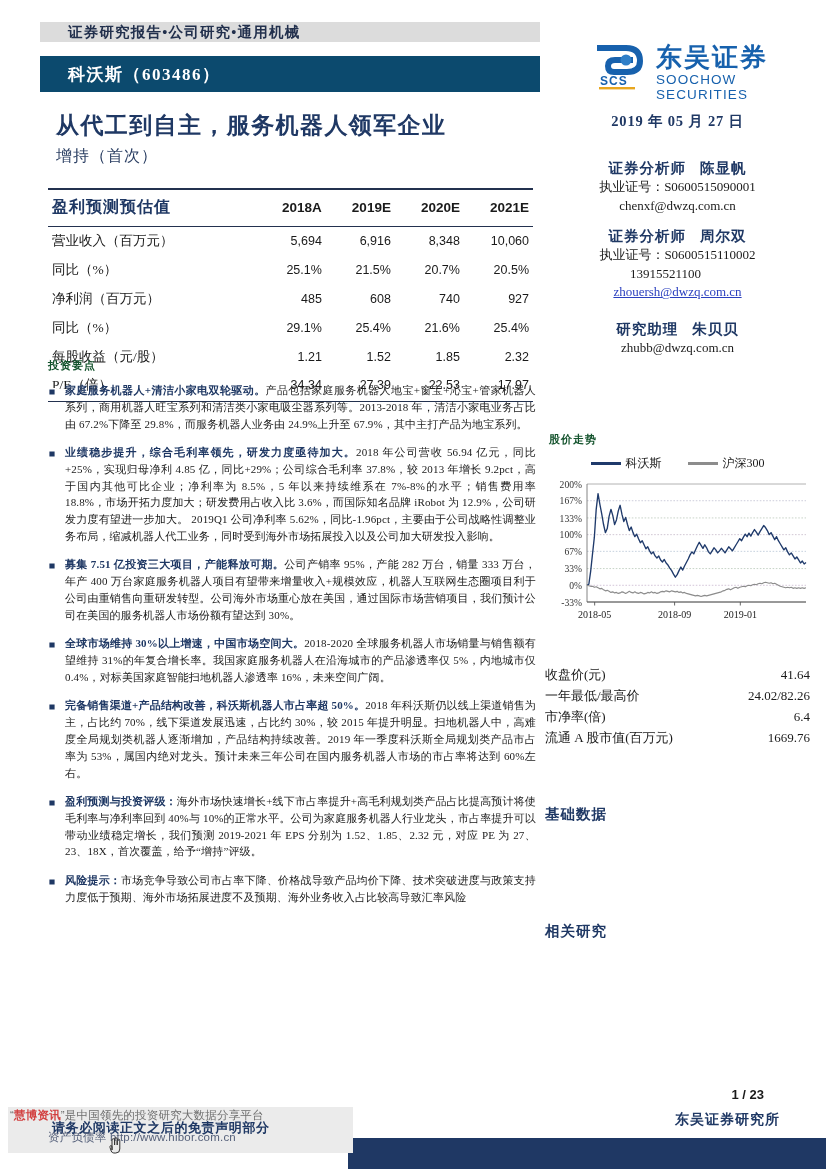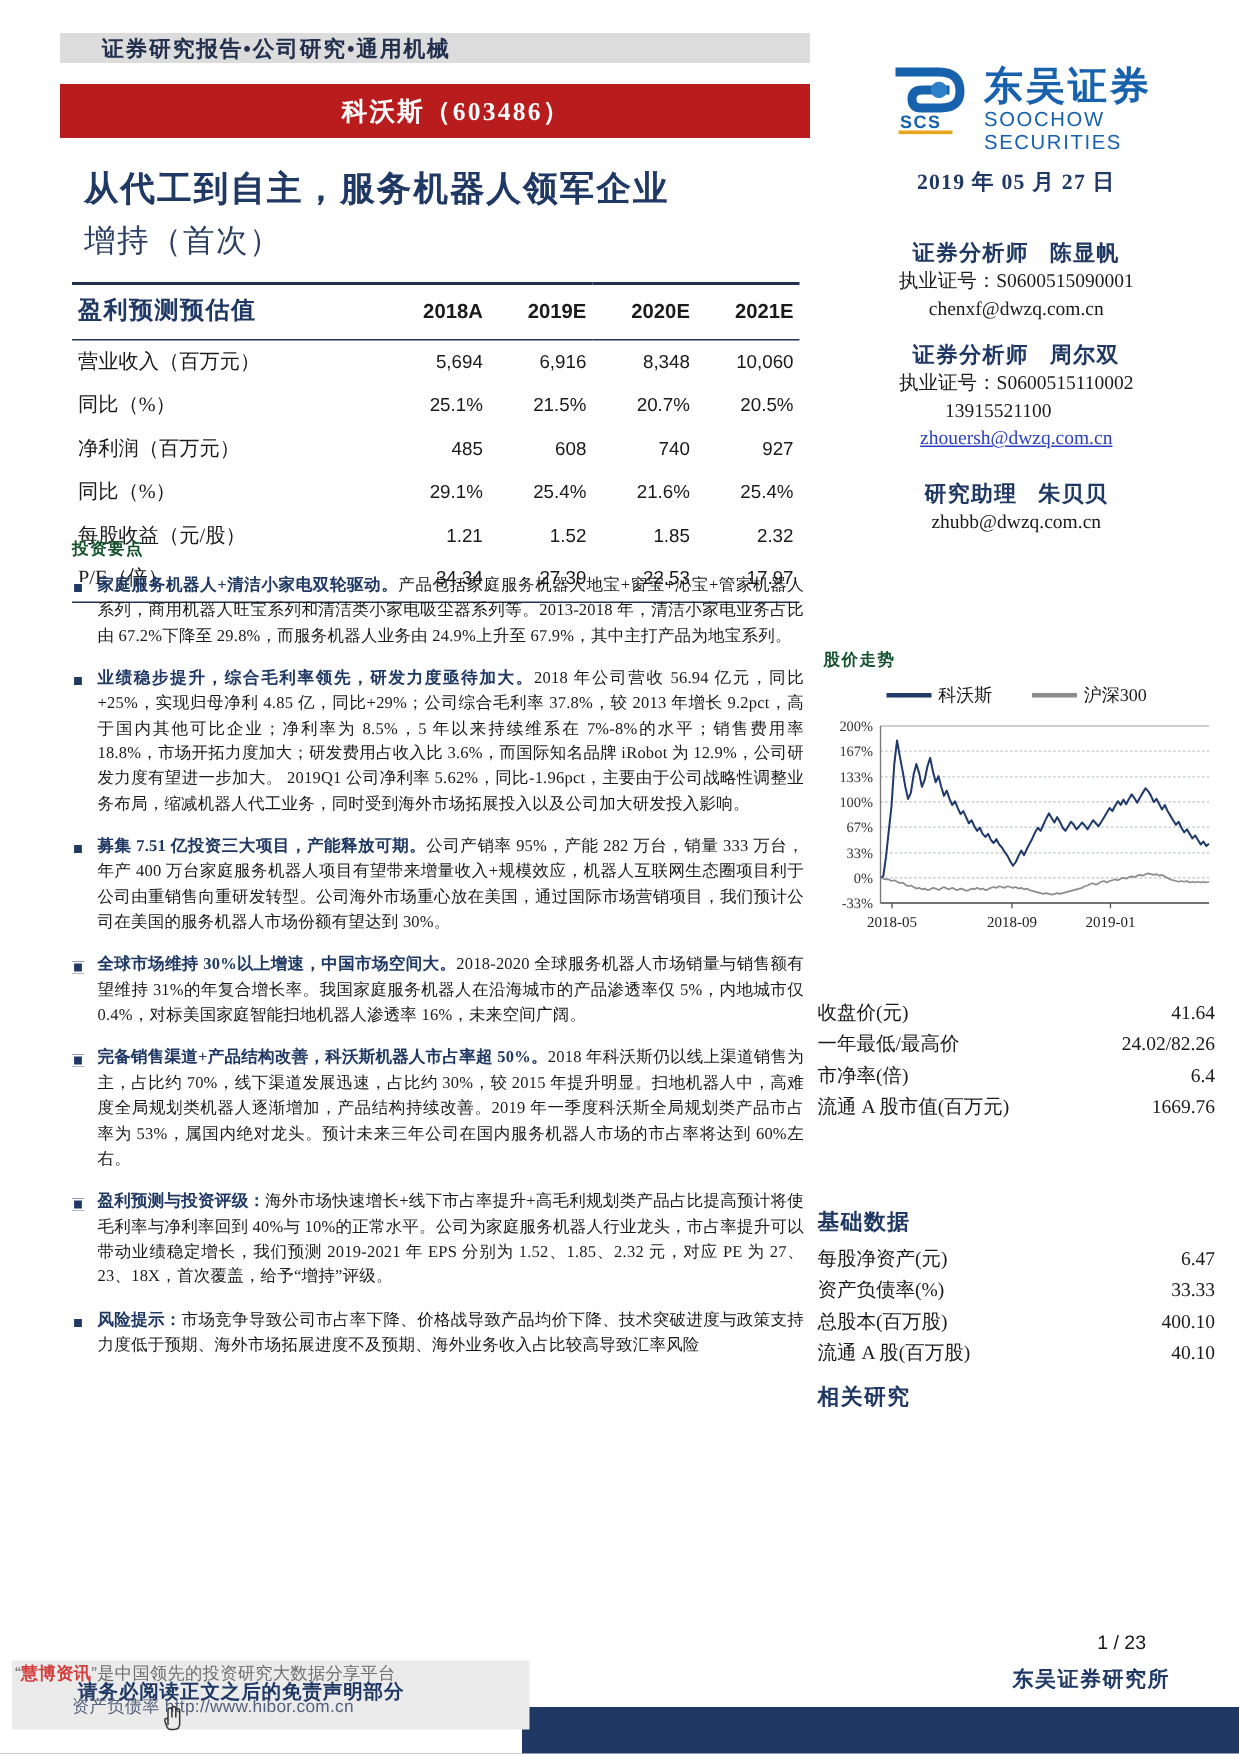--- a/index.html
+++ b/index.html
@@ -20,22 +20,22 @@
     background:#dcdcdc;
     display:flex; align-items:center;
   }
   .hdr-gray span {
     font-family:"Liberation Serif", serif;
     font-weight:bold; font-size:14.5px; color:#22304d;
     padding-left:28px; letter-spacing:1.2px;
   }
   .hdr-navy {
     position:absolute; left:40px; top:34px; width:500px; height:36px;
-    background:#b91c1c;
-    display:flex; align-items:center;justify-content:center;
+    background:#0c4a6e;
+    display:flex; align-items:center;
   }
   .hdr-navy span {
     color:#ffffff; font-weight:bold; font-size:17px;
     padding-left:28px; letter-spacing:1.5px;
   }
   .logo-box { position:absolute; left:596px; top:18px; width:215px; height:58px; }
   .logo-mark { position:absolute; left:0; top:4px; width:52px; height:46px; }
   .logo-cn {
     position:absolute; left:60px; top:0px;
     font-weight:bold; font-size:26px; color:#1761ad;
@@ -47,21 +47,21 @@
     font-family:"Liberation Sans", sans-serif;
   }
 
   
   .doc-title {
     position:absolute; left:56px; top:110px; width:470px;
     font-weight:bold; font-size:23px; color:#1f3864; letter-spacing:1.4px;
   }
   .doc-rating {
     position:absolute; left:56px; top:146px;
-    font-size:21px; color:#2b3f63; letter-spacing:1px;
+    font-size:16px; color:#2b3f63; letter-spacing:1px;
   }
   .doc-date {
     position:absolute; left:545px; top:112px; width:265px;
     text-align:center; font-weight:bold; font-size:14.5px; color:#1f3864;
     letter-spacing:0.8px;
   }
 
   
   .rcol { position:absolute; left:545px; width:265px; }
   .an-role {
@@ -133,21 +133,21 @@
 
   
   .chart-box { position:absolute; left:545px; top:455px; width:265px; height:185px; }
   .lg { display:flex; justify-content:center; gap:26px; align-items:center; margin-bottom:4px; }
   .lg-it { display:flex; align-items:center; gap:5px; font-size:12px; }
   .lg-ln { width:30px; height:2.4px; display:block; }
 
   
   .pg-no {
     position:absolute; right:62px; top:1087px;
-    font-weight:normal; font-size:13px; color:#1a1a1a;
+    font-weight:bold; font-size:13px; color:#1a1a1a;
     font-family:"Liberation Sans", sans-serif;
   }
   .ft-org {
     position:absolute; right:46px; top:1111px;
     font-weight:bold; font-size:14px; color:#1f3864; letter-spacing:1px;
   }
   .ft-bar { position:absolute; left:0; top:1138px; width:826px; height:31px; background:#1f3864; }
   .ft-bar-w { position:absolute; left:0; top:1138px; width:348px; height:31px; background:#ffffff; }
 
   .wm { position:absolute; left:8px; top:1107px; width:345px; height:46px; background:#ebebeb; }
@@ -358,38 +358,20 @@
         </div>
         <div class="kv wrap">
           <div class="k">流通 A 股市值(百万元)</div>
           <div class="v">1669.76</div>
         </div>
       </div>
   </div>
 
   <div class="rcol" style="top:805px;">
     <div class="rhd" style="margin-bottom:4px;">基础数据</div>
-    <div id="basic-rows">
-        <div class="kv">
-          <div class="k">每股净资产(元)</div>
-          <div class="v">6.47</div>
-        </div>
-        <div class="kv">
-          <div class="k">资产负债率(%)</div>
-          <div class="v">33.33</div>
-        </div>
-        <div class="kv">
-          <div class="k">总股本(百万股)</div>
-          <div class="v">400.10</div>
-        </div>
-        <div class="kv wrap">
-          <div class="k">流通 A 股(百万股)</div>
-          <div class="v">40.10</div>
-        </div>
-      </div>
   </div>
 
   <div class="rcol" style="top:922px;">
     <div class="rhd">相关研究</div>
   </div>
 
   <div class="pg-no">1 / 23</div>
   <div class="ft-org">东吴证券研究所</div>
   <div class="ft-bar"></div>
   <div class="ft-bar-w"></div>

